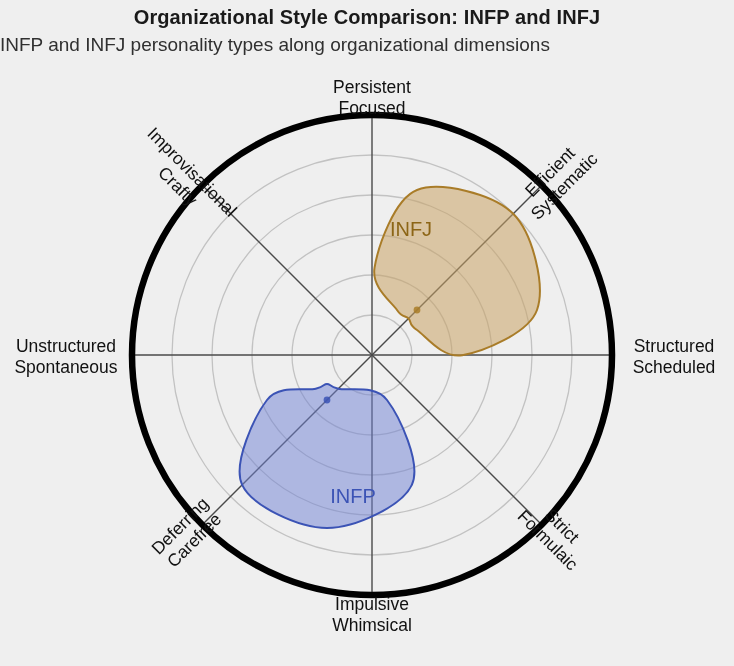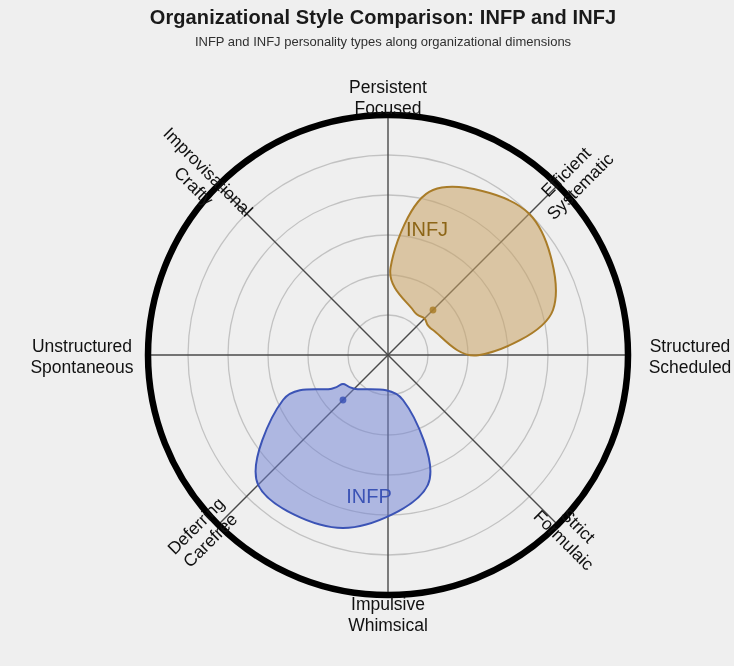--- a/index.html
+++ b/index.html
@@ -3,28 +3,28 @@
 <meta charset="utf-8">
 <style>
   html,body{margin:0;padding:0;}
   body{
     width:734px;height:666px;
     background:#efefef;
     font-family:"Liberation Sans", sans-serif;
     overflow:hidden;
     position:relative;
   }
-  #stage{position:absolute;left:0;top:0;width:650px;height:666px;margin-left:16px;}
+  #stage{position:absolute;left:0;top:0;width:650px;height:666px;}
   .title{
     position:absolute;left:0;top:6px;width:734px;text-align:center;
     font-size:20px;font-weight:bold;color:#1a1a1a;letter-spacing:.1px;
   }
   .subtitle{
-    position:absolute;left:0;top:34px;width:734px;text-align:center;
-    font-size:13px;color:#303030;
+    position:absolute;left:0;top:34px;width:734px;
+    font-size:19px;color:#303030;
   }
   svg{position:absolute;left:0;top:0;}
   .axlabel{
     font-family:"Liberation Sans", sans-serif;
     font-size:17.5px;fill:#111;
   }
   .serieslabel{
     font-family:"Liberation Sans", sans-serif;
     font-size:20px;
   }

